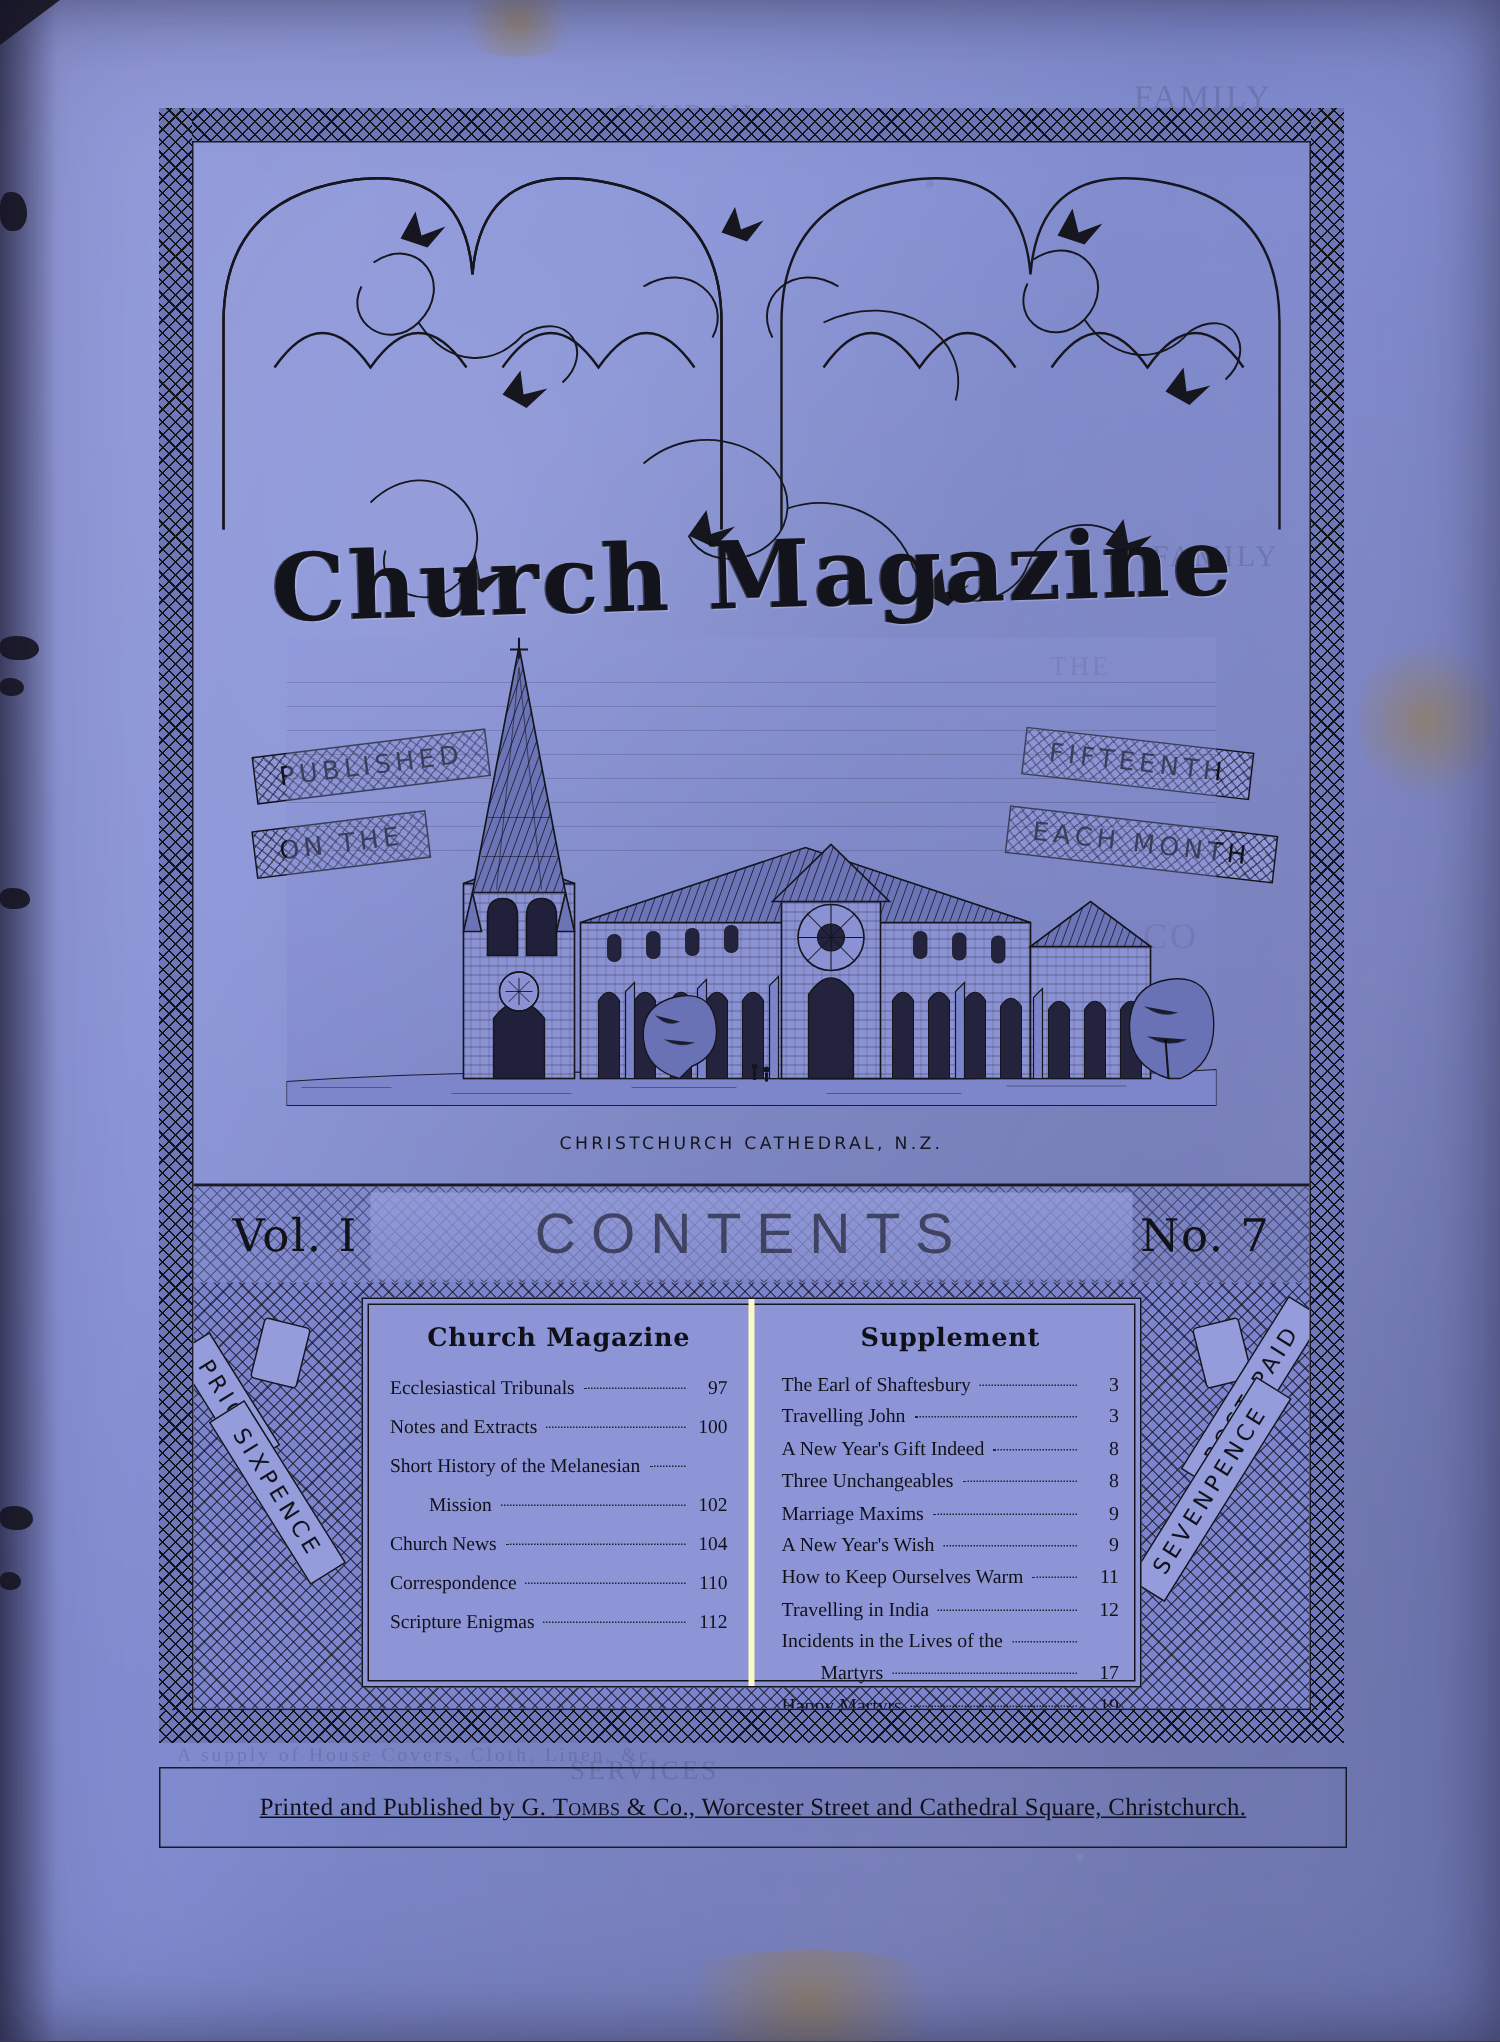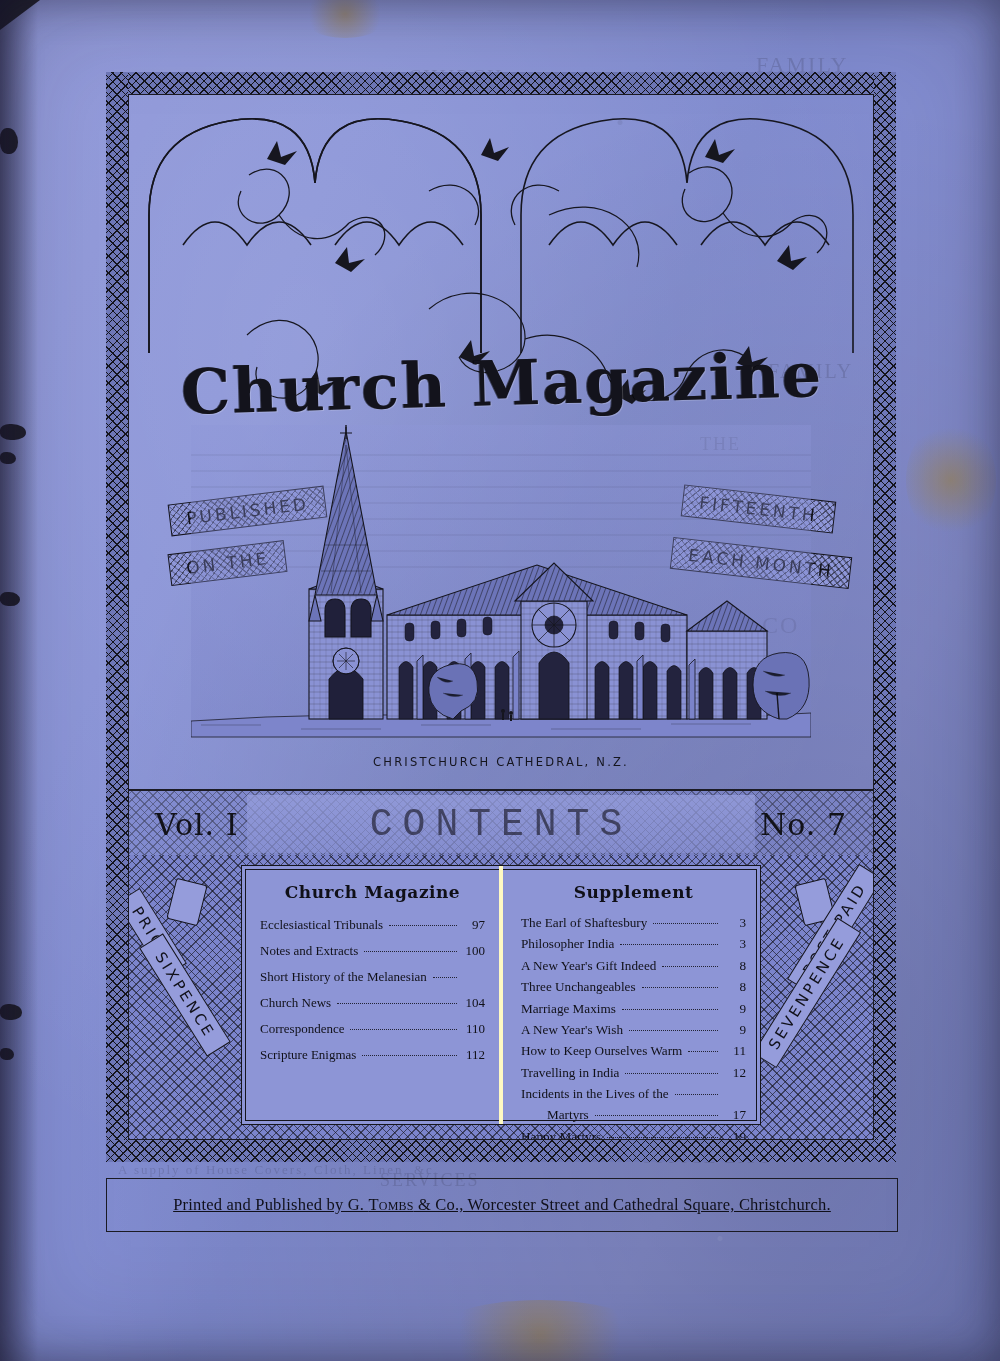--- a/index.html
+++ b/index.html
@@ -159,21 +159,21 @@
     border-top: 2px solid #1b1b24; border-bottom: 2px solid #1b1b24;
     display: flex; align-items: center; justify-content: space-between;
   }
   .contents-bar .vol, .contents-bar .no {
     font-family: "DejaVu Serif", serif;
     font-size: 30px; color: #121219; padding: 0 26px; letter-spacing: 1px;
     z-index: 2;
   }
   .contents-word {
     position: absolute; left: 50%; top: 50%; transform: translate(-50%,-50%);
-    font-family: Liberation Mono, monospace;
+    font-family: Liberation Sans, sans-serif;
     font-size: 38px; letter-spacing: 10px; color: #26263a;
     opacity: .72; white-space: nowrap;
   }
   .bar-hatch {
     position: absolute; inset: 0;
     background-color: #7d86ce;
     background-image:
       repeating-linear-gradient(45deg, rgba(18,18,26,.65) 0 1px, rgba(0,0,0,0) 1px 6px),
       repeating-linear-gradient(-45deg, rgba(18,18,26,.65) 0 1px, rgba(0,0,0,0) 1px 6px);
     opacity: .55;
@@ -544,20 +544,25 @@
                 <div class="toc-row">
                   <span class="toc-title">Notes and Extracts</span>
                   <span class="toc-dots"></span>
                   <span class="toc-page">100</span>
                 </div>
                 <div class="toc-row">
                   <span class="toc-title">Short History of the Melanesian</span>
                   <span class="toc-dots"></span>
                   <span class="toc-page"></span>
                 </div>
+                <div class="toc-row toc-sub">
+                  <span class="toc-title">Mission</span>
+                  <span class="toc-dots"></span>
+                  <span class="toc-page">102</span>
+                </div>
                 <div class="toc-row">
                   <span class="toc-title">Church News</span>
                   <span class="toc-dots"></span>
                   <span class="toc-page">104</span>
                 </div>
                 <div class="toc-row">
                   <span class="toc-title">Correspondence</span>
                   <span class="toc-dots"></span>
                   <span class="toc-page">110</span>
                 </div>
@@ -570,21 +575,21 @@
           </div>
           <div class="toc-col right">
             <div class="toc-head">Supplement</div>
             <div id="toc-right">
                 <div class="toc-row">
                   <span class="toc-title">The Earl of Shaftesbury</span>
                   <span class="toc-dots"></span>
                   <span class="toc-page">3</span>
                 </div>
                 <div class="toc-row">
-                  <span class="toc-title">Philosopher India</span>
+                  <span class="toc-title">Travelling John</span>
                   <span class="toc-dots"></span>
                   <span class="toc-page">3</span>
                 </div>
                 <div class="toc-row">
                   <span class="toc-title">A New Year's Gift Indeed</span>
                   <span class="toc-dots"></span>
                   <span class="toc-page">8</span>
                 </div>
                 <div class="toc-row">
                   <span class="toc-title">Three Unchangeables</span>

